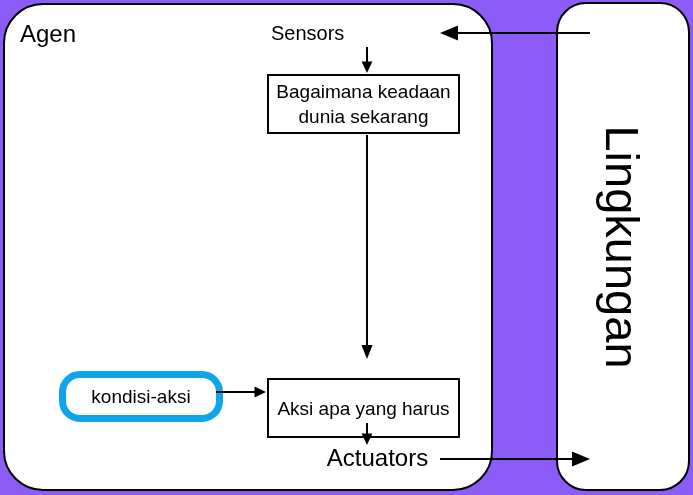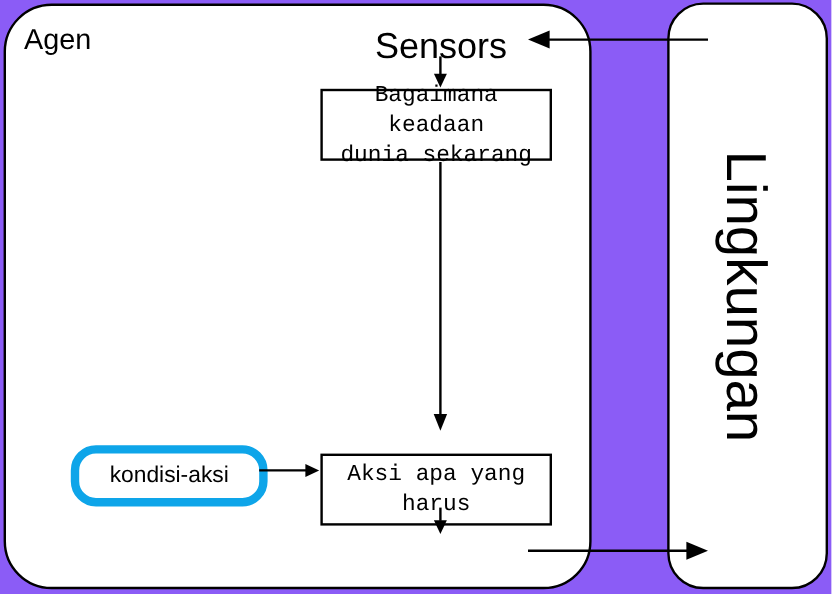--- a/index.html
+++ b/index.html
@@ -38,21 +38,20 @@
     width: 189px; height: 56px;
     border: 2px solid #000;
     background: #ffffff;
     display: flex;
     flex-direction: column;
     justify-content: center;
     align-items: center;
     text-align: center;
     font-size: 19px;
     line-height: 25px;
-    font-family: Liberation Mono, monospace;
   }
   .state-box  { left: 267px; top: 74px; }
   .action-box { left: 267px; top: 378px; }
   .oval {
     position: absolute;
     left: 59px; top: 371px;
     width: 150px; height: 37px;
     border: 7px solid #0ea5e9;
     border-radius: 21px;
     background: #ffffff;
@@ -64,22 +63,22 @@
   
   .agent-label {
     position: absolute;
     left: 20px; top: 20px;
     font-size: 24px;
   }
   .sensors-label {
     position: absolute;
     left: 271px; top: 22px;
     width: 193px;
-    text-align: center;
-    font-size: 30px;
+    text-align: left;
+    font-size: 20px;
   }
   .actuators-label {
     position: absolute;
     left: 281px; top: 444px;
     width: 193px;
     text-align: center;
     font-size: 24px;
   }
   .env-label {
     position: absolute;
@@ -111,20 +110,21 @@
 
 <div class="stage">
 
   <div class="agent-box"></div>
   <div class="agent-label">Agen</div>
 
   <div class="env-box"></div>
   <div class="env-label">Lingkungan</div>
 
   <div class="sensors-label">Sensors</div>
+  <div class="actuators-label">Actuators</div>
 
   <div class="process-box state-box">
     <div>Bagaimana keadaan</div>
     <div>dunia sekarang</div>
   </div>
 
   <div class="oval">
     <span>kondisi-aksi</span>
   </div>
 

